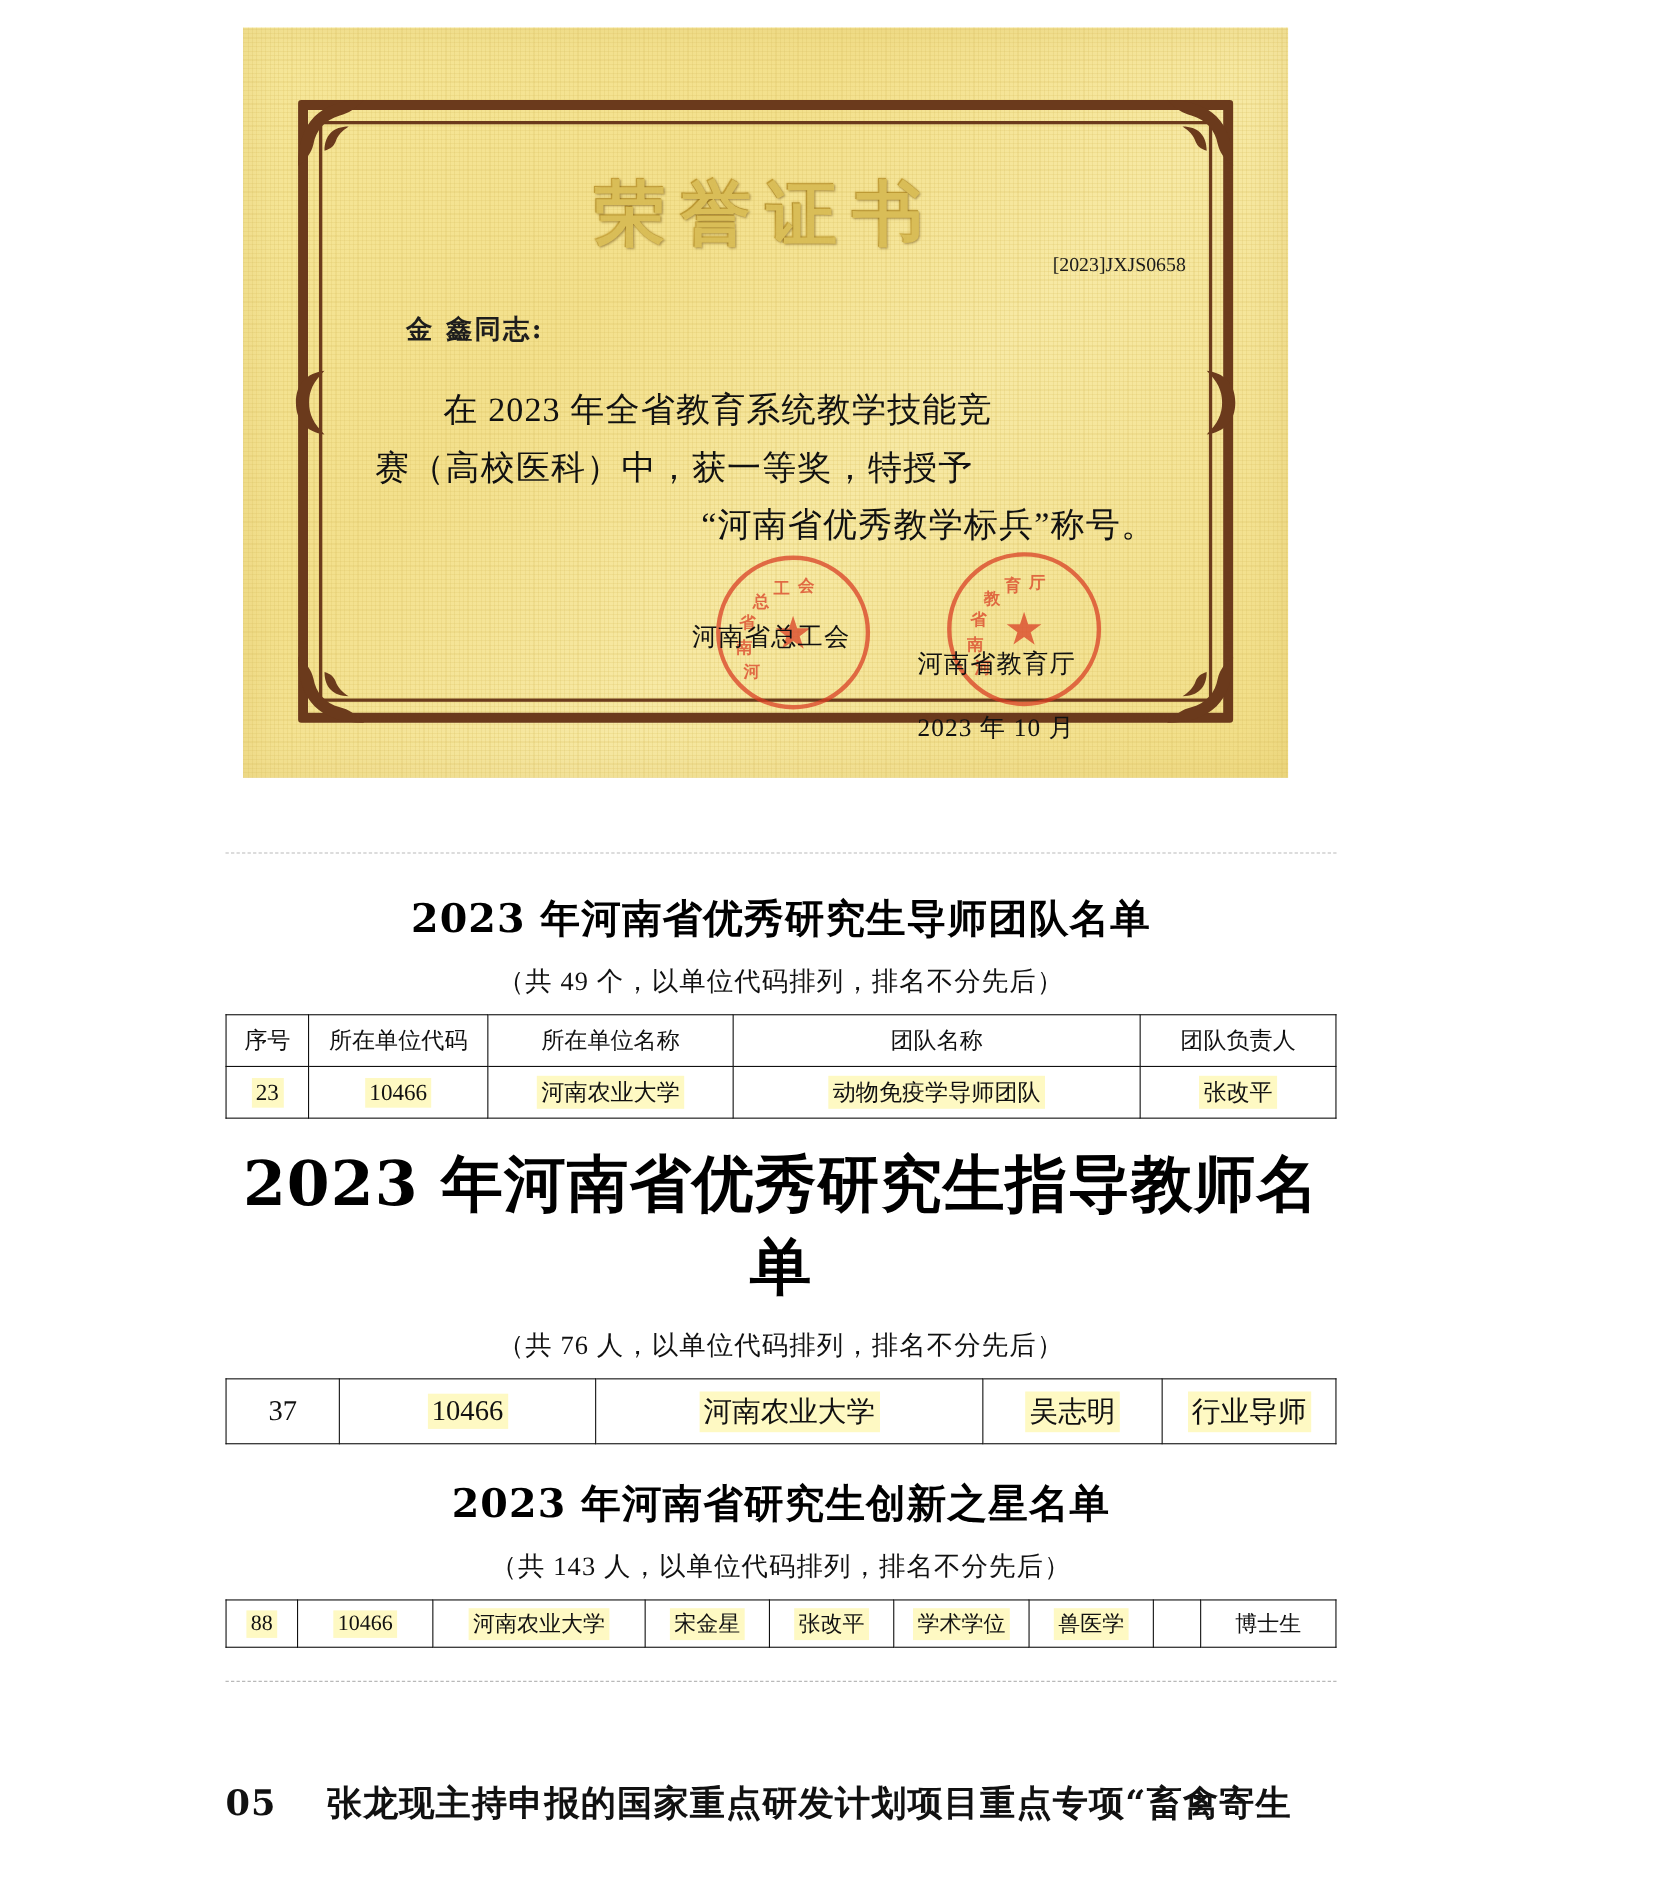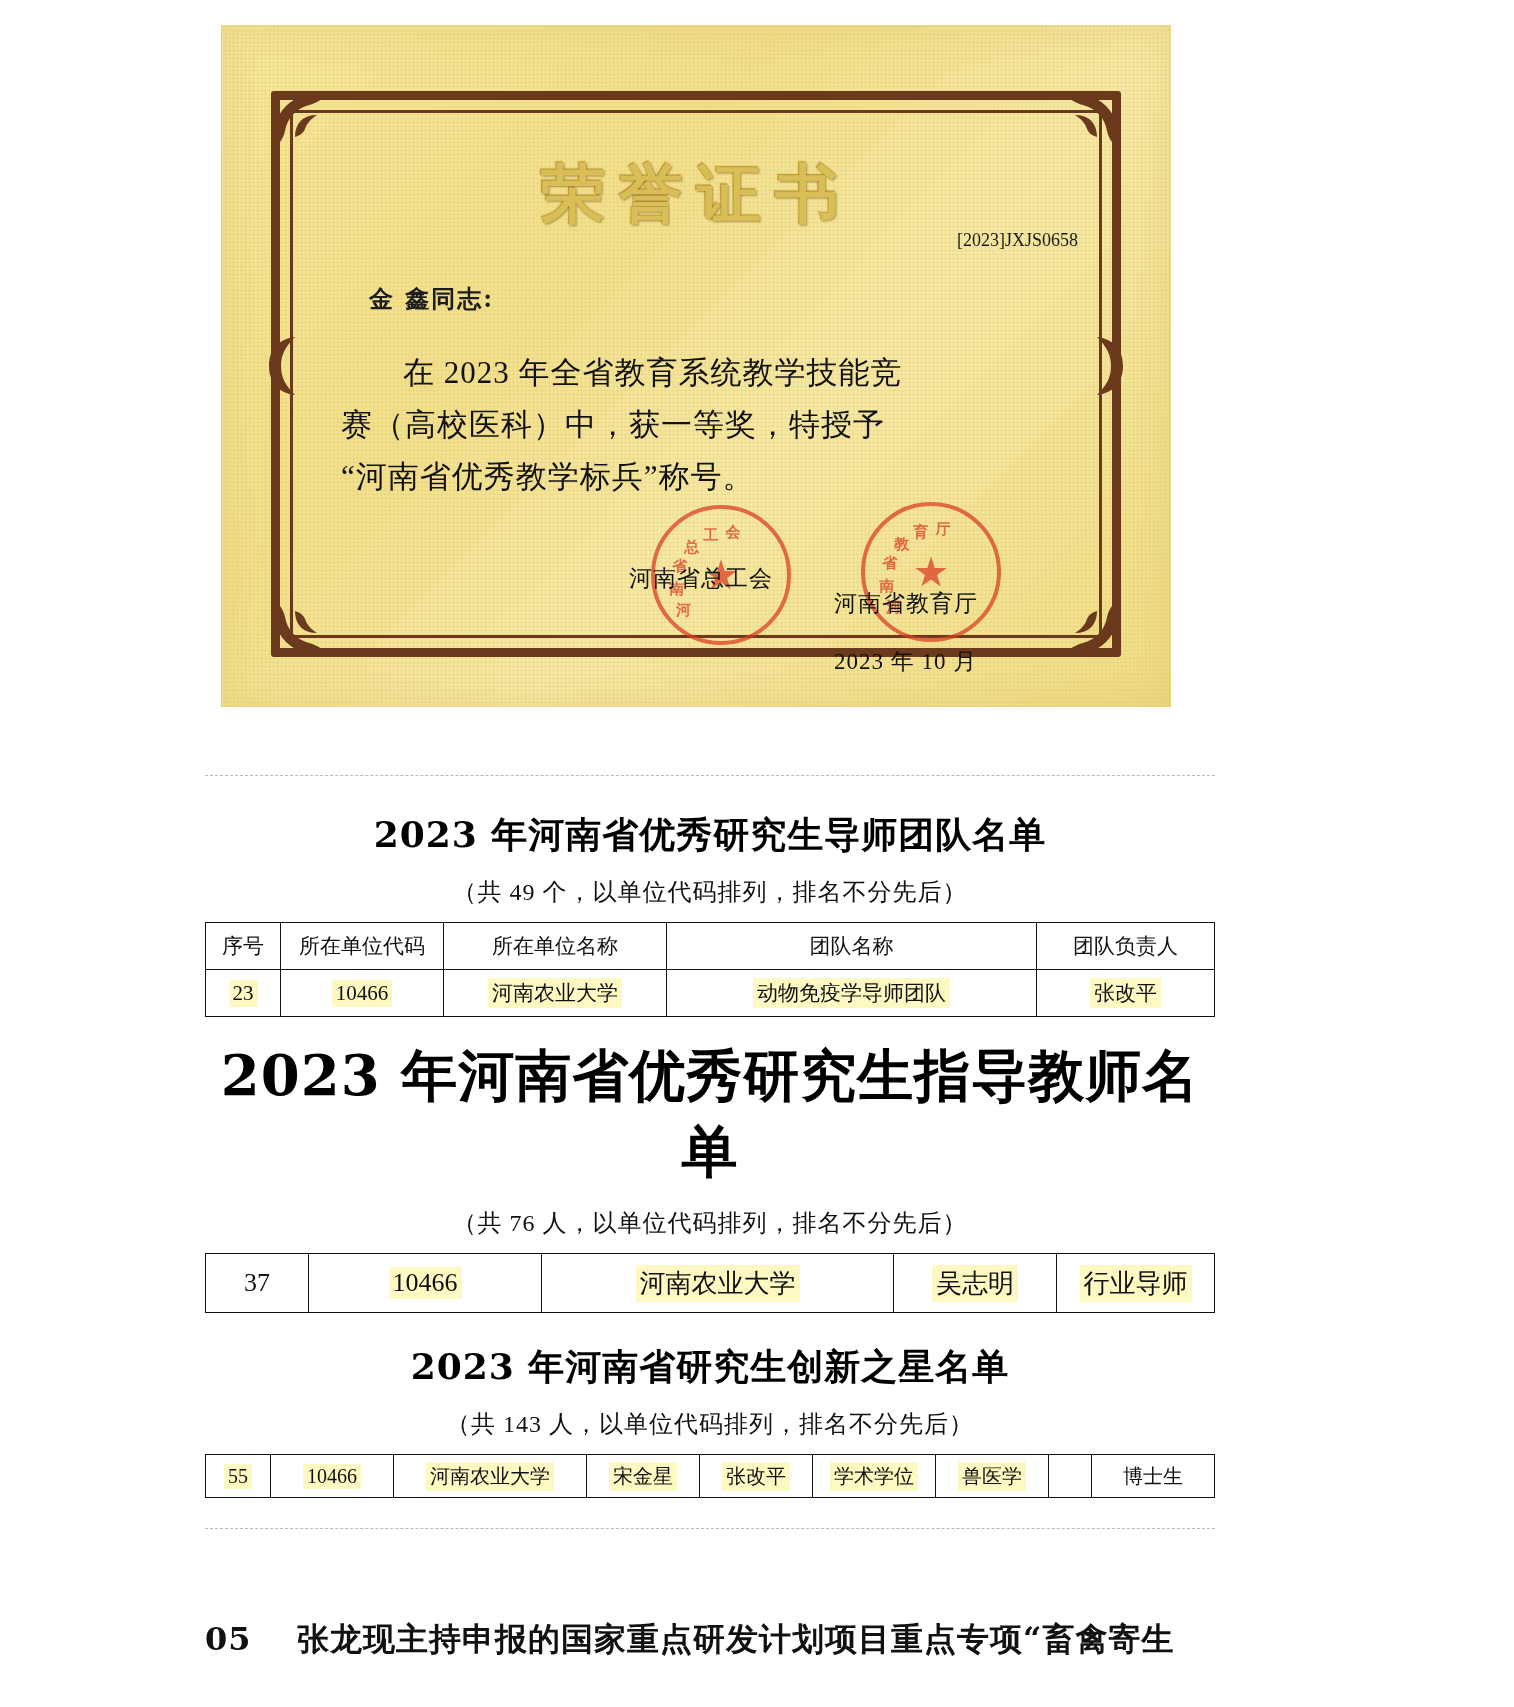--- a/index.html
+++ b/index.html
@@ -111,21 +111,21 @@
     right: 120px;
     top: 322px;
     font-family: "Liberation Serif", serif;
     font-size: 31px;
     line-height: 52px;
     color: #111;
     letter-spacing: 1px;
   }
   .cert-body .indent { display: block; text-indent: 62px; }
   .cert-body .line2  { display: block; }
-  .cert-body .line3  { display: block; text-align: left; }
+  .cert-body .line3  { display: block; text-align: right; }
 
   .seal {
     position: absolute;
     width: 132px;
     height: 132px;
     border-radius: 50%;
     border: 4px solid #d93b22;
     opacity: 0.72;
   }
   .seal .star {
@@ -365,21 +365,21 @@
       <td style="width:155px"><span class="cell-inner hl">行业导师</span></td>
     </tr>
   </tbody>
     </table>
 
   <div class="list-title t3">2023 年河南省研究生创新之星名单</div>
   <div class="list-sub">（共 143 人，以单位代码排列，排名不分先后）</div>
   <table class="reg tbl3">
     <tbody>
         <tr>
-      <td style="width:62px"><span class="cell-inner hl">55</span></td>
+      <td style="width:62px"><span class="cell-inner hl">88</span></td>
       <td style="width:120px"><span class="cell-inner hl">10466</span></td>
       <td style="width:190px"><span class="cell-inner hl">河南农业大学</span></td>
       <td style="width:110px"><span class="cell-inner hl">宋金星</span></td>
       <td style="width:110px"><span class="cell-inner hl">张改平</span></td>
       <td style="width:120px"><span class="cell-inner hl">学术学位</span></td>
       <td style="width:110px"><span class="cell-inner hl">兽医学</span></td>
       <td><span class="cell-inner"></span></td>
       <td style="width:120px"><span class="cell-inner">博士生</span></td>
     </tr>
   </tbody>

